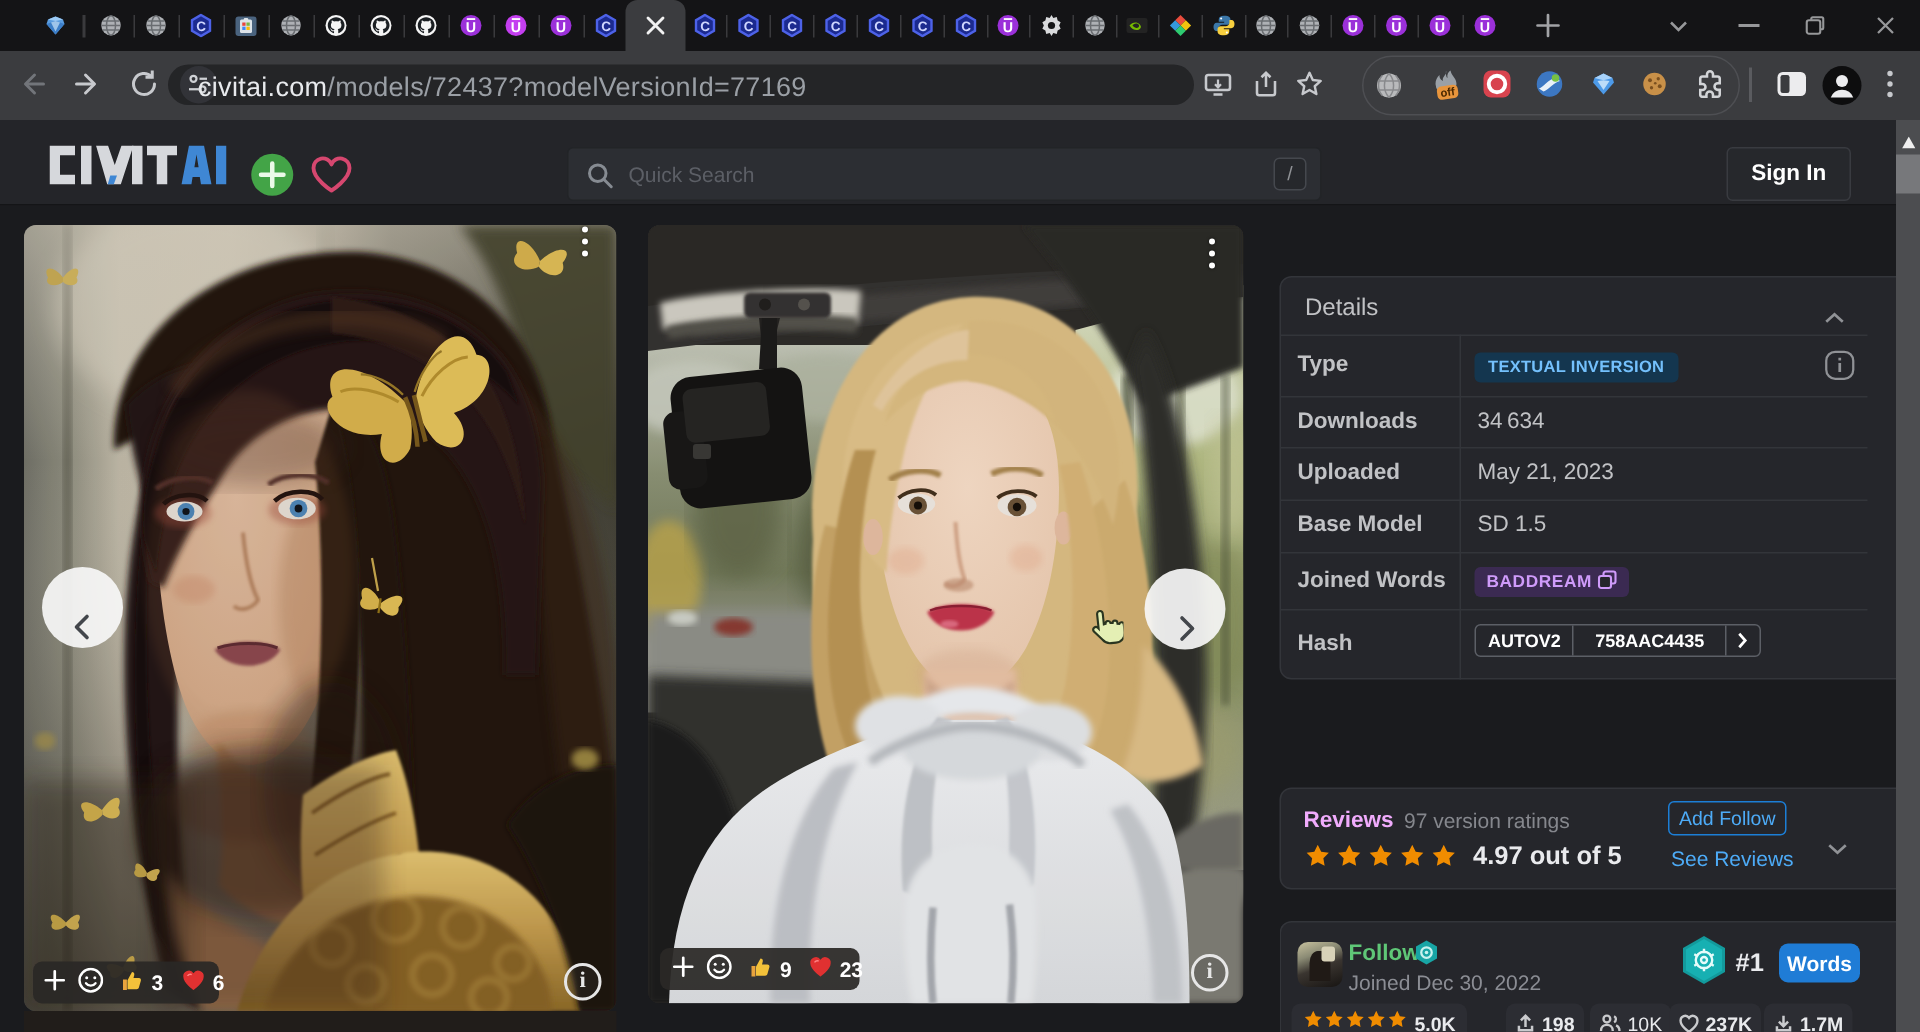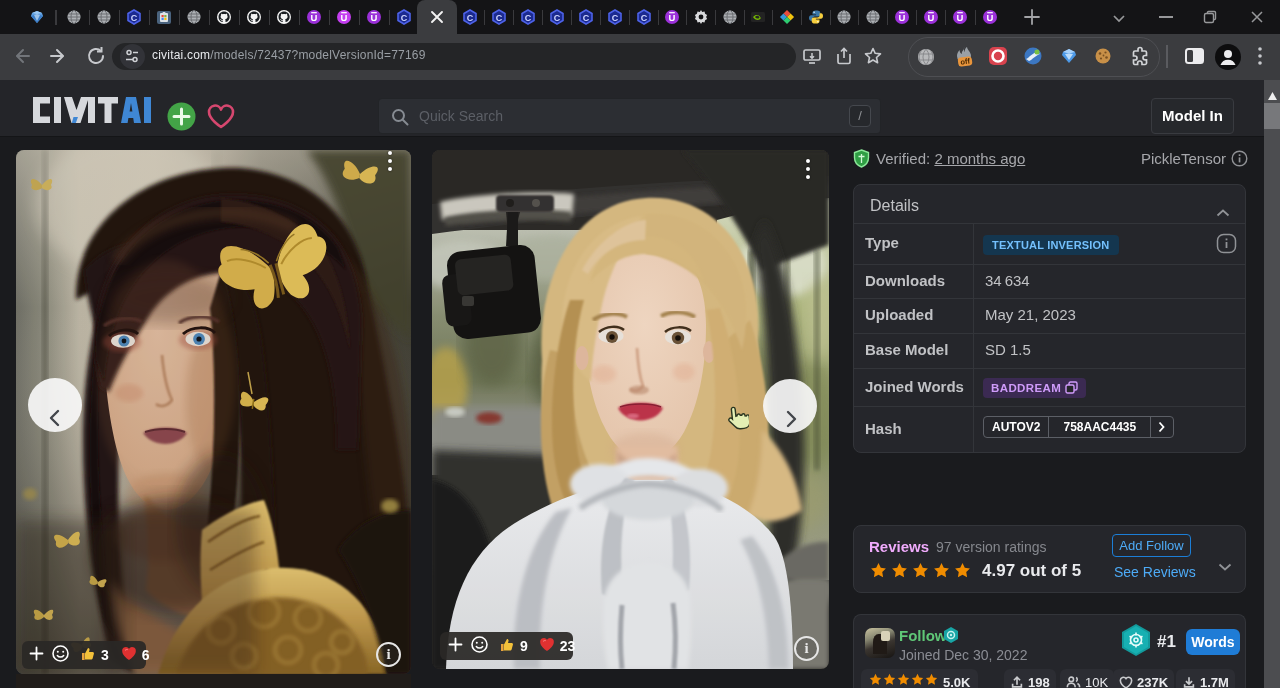--- a/index.html
+++ b/index.html
@@ -4,37 +4,37 @@
 html,body{width:1280px;height:688px;overflow:hidden;background:#1a1b1e;font-family:"Liberation Sans",sans-serif}
 #stage{position:absolute;top:0;left:0;width:1280px;height:688px}
 .abs{position:absolute}
 #tabstrip{position:absolute;top:0;left:0;width:1280px;height:34px;background:#141416}
 .tab{position:absolute;top:9px;width:16px;height:16px}
 .tsep{position:absolute;top:10px;width:1px;height:15px;background:#3a3a3d}
 #activetab{position:absolute;left:417px;top:0;width:40px;height:34px;background:#3b3c3f;border-radius:8px 8px 0 0}
 #activetab svg{position:absolute;left:13px;top:10px}
 #toolbar{position:absolute;top:34px;left:0;width:1280px;height:46px;background:#3b3c3f}
 #omni{position:absolute;left:112px;top:9px;width:684px;height:27px;background:#242527;border-radius:14px}
-#omni .url{position:absolute;left:40px;top:5px;font-size:12px;color:#9a9fa5;white-space:nowrap;letter-spacing:.2px}
+#omni .url{position:absolute;left:20px;top:5px;font-size:18px;color:#9a9fa5;white-space:nowrap;letter-spacing:.2px}
 #extpill{position:absolute;left:908px;top:3px;width:252px;height:40px;border:1px solid #4e4f53;border-radius:20px}
 #page{position:absolute;top:80px;left:0;width:1280px;height:608px;background:#1a1b1e}
 #pheader{position:absolute;top:0;left:0;width:1280px;height:57px;background:#242529;border-bottom:1px solid #141517}
 #search{position:absolute;left:378px;top:18px;width:503px;height:36px;background:#2c2e33;border:1px solid #222427;border-radius:4px}
 #search .ph{position:absolute;left:40px;top:9px;color:#5c5f66;font-size:14px}
 #slash{position:absolute;right:9px;top:6px;width:22px;height:22px;border:1px solid #45484e;border-radius:4px;color:#909296;font-size:13px;text-align:center;line-height:20px;background:#26282c}
 #signin{position:absolute;left:1151px;top:18px;width:83px;height:36px;background:#26282c;border:1px solid #393b40;border-radius:4px;color:#fff;font-weight:bold;font-size:15px;text-align:center;line-height:34px}
 #imgL{position:absolute;left:16px;top:70px;width:395px;height:524px;border-radius:8px;overflow:hidden}
 #imgR{position:absolute;left:432px;top:70px;width:397px;height:519px;border-radius:8px;overflow:hidden}
 #underL{position:absolute;left:16px;top:594px;width:395px;height:14px;background:#211d1a}
 .navbtn{position:absolute;width:54px;height:54px;border-radius:50%;background:rgba(247,247,247,.92);color:#43464b;text-align:center;line-height:52px;font-size:22px;font-weight:bold}
 .dots{position:absolute;width:4px}
 .dots i{display:block;width:4px;height:4px;border-radius:50%;background:#fff;margin-bottom:4px;box-shadow:0 0 2px rgba(0,0,0,.7)}
 .pill{position:absolute;height:28px;background:rgba(42,40,38,.93);border-radius:6px;display:flex;align-items:center;color:#fff;font-size:14px;font-weight:bold}
 .infob{position:absolute;width:25px;height:25px;border-radius:50%;border:2px solid #e6e6e6;color:#e6e6e6;background:rgba(60,60,60,.25);font-size:15px;font-weight:bold;text-align:center;line-height:21px;font-family:"Liberation Serif",serif}
-.card{position:absolute;left:853px;width:393px;background:#25262b;border:1px solid #33353a;border-radius:8px}
+.card{position:absolute;left:853px;width:427px;background:#25262b;border:1px solid #33353a;border-radius:8px}
 .lbl{color:#c1c2c5;font-weight:bold;font-size:15px}
 .val{color:#c1c2c5;font-size:15px}
 </style></head>
 <body>
 <div id="stage">
   <div id="tabstrip">
       <div class="tab" style="left:29px"><svg width="16" height="16" viewBox="0 0 16 16">
           <polygon points="3,4 8,2 13,4 14,7 8,14 2,7" fill="#5b9de0"></polygon>
           <polygon points="3,4 8,5 13,4 8,2" fill="#9ccaf5"></polygon>
           <polygon points="2,7 8,5 14,7 8,14" fill="#3c7ec8"></polygon>
@@ -346,21 +346,21 @@
             <path d="M15 24S3 16.5 3 9a6.2 6.2 0 0112-2.4A6.2 6.2 0 0127 9c0 7.5-12 15-12 15z" fill="none" stroke="#d6476f" stroke-width="2.6" stroke-linejoin="round"></path>
           </svg></div>
 <div id="search">
           <div class="abs" style="left:12px;top:9px"><svg width="18" height="18" viewBox="0 0 18 18">
               <circle cx="7.5" cy="7.5" r="5.5" fill="none" stroke="#868b92" stroke-width="2"></circle>
               <path d="M12 12l4.5 4.5" stroke="#868b92" stroke-width="2" stroke-linecap="round"></path>
             </svg></div>
           <div class="ph">Quick Search</div>
           <div id="slash">/</div>
         </div>
-<div id="signin">Model In</div>
+<div id="signin">Sign In</div>
       </div>
     <div id="imgL">
 <svg width="395" height="524" viewBox="0 0 395 524">
 <defs>
 <linearGradient id="lbg" x1="0" y1="0" x2="1" y2="0">
   <stop offset="0" stop-color="#73746a"></stop>
               <stop offset=".07" stop-color="#8f8f80"></stop>
   <stop offset=".16" stop-color="#c3bdab"></stop>
               <stop offset=".35" stop-color="#cbc3af"></stop>
   <stop offset=".5" stop-color="#a9a190"></stop>
@@ -719,33 +719,20 @@
           </svg></span>
         <span style="margin-left:5px">23</span>
       </div>
 <div class="infob" style="left:376px;top:562px">i</div>
 <div class="infob" style="left:794px;top:556px">i</div>
 <div class="abs" style="left:723px;top:325px"><svg width="26" height="30" viewBox="0 0 26 30">
           <g transform="scale(1.18) rotate(-6 11 12)">
             <path d="M8 3.5c0-1 .7-1.7 1.6-1.7.9 0 1.6.7 1.6 1.7v6l1-.2c0-.8.6-1.4 1.4-1.4.7 0 1.3.5 1.4 1.2l1.2.1c.1-.6.7-1.1 1.3-1.1.8 0 1.4.6 1.4 1.4v.5l1 .2c.2-.5.6-.8 1.2-.8.7 0 1.3.6 1.3 1.3v4.2c0 3.2-2.2 5.6-5.4 5.6h-2.9c-2 0-3.4-.8-4.5-2.4L5.2 13c-.5-.8-.3-1.7.4-2.2.6-.4 1.5-.3 2 .3l.4.5z" fill="#e4efb4" stroke="#2a3520" stroke-width="1.2"></path>
           </g>
         </svg></div>
-    <div class="abs" style="left:853px;top:69px;width:395px;height:20px;font-size:15px;color:#a6a7ab">
-        <span class="abs" style="left:0;top:0"><svg width="17" height="19" viewBox="0 0 17 19">
-            <path d="M8.5 1l7 2.5v5c0 4.5-3 8-7 9.5-4-1.5-7-5-7-9.5v-5z" fill="#2f9e44" stroke="#8ce99a" stroke-width="1.4"></path>
-            <path d="M8.5 5v9M5.5 7.5h6" stroke="#d3f9d8" stroke-width="1.3" fill="none"></path>
-          </svg></span>
-        <span class="abs" style="left:23px;top:1px">Verified: <span style="text-decoration:underline">2 months ago</span></span>
-        <span class="abs" style="right:22px;top:1px">PickleTensor</span>
-        <span class="abs" style="right:0;top:1px"><svg width="17" height="17" viewBox="0 0 17 17">
-            <circle cx="8.5" cy="8.5" r="7.3" fill="none" stroke="#909296" stroke-width="1.4"></circle>
-            <rect x="7.7" y="7.4" width="1.7" height="5" fill="#909296"></rect>
-            <rect x="7.7" y="4.3" width="1.7" height="1.7" fill="#909296"></rect>
-          </svg></span>
-      </div>
 <div class="card" style="top:104px;height:269px">
         <div class="abs" style="left:16px;top:12px;font-size:16px;color:#c1c2c5">Details</div>
         <div class="abs" style="left:362px;top:18px"><svg width="14" height="8" viewBox="0 0 14 8">
             <path d="M1.5 6.5l5.5-5 5.5 5" stroke="#909296" stroke-width="1.8" fill="none"></path>
           </svg></div>
         <div class="abs" style="left:0;top:38px;width:391px;height:1px;background:#33353a"></div>
         <div class="abs" style="left:119px;top:38px;width:1px;height:230px;background:#33353a"></div>
         <div class="abs" style="left:0;top:79px;width:391px;height:1px;background:#33353a"></div>
         <div class="lbl abs" style="left:11px;top:49px">Type</div>
         <div class="abs" style="left:0;top:113px;width:391px;height:1px;background:#33353a"></div>

